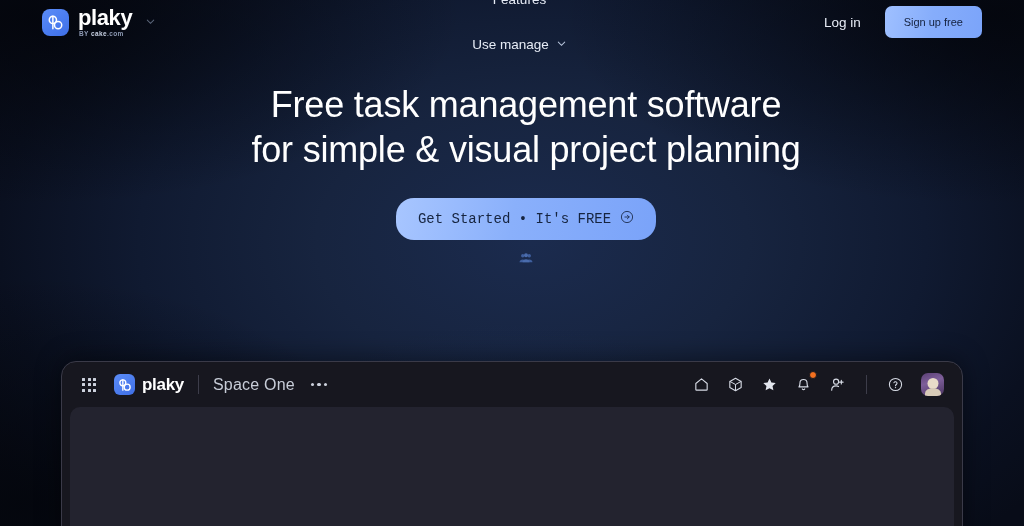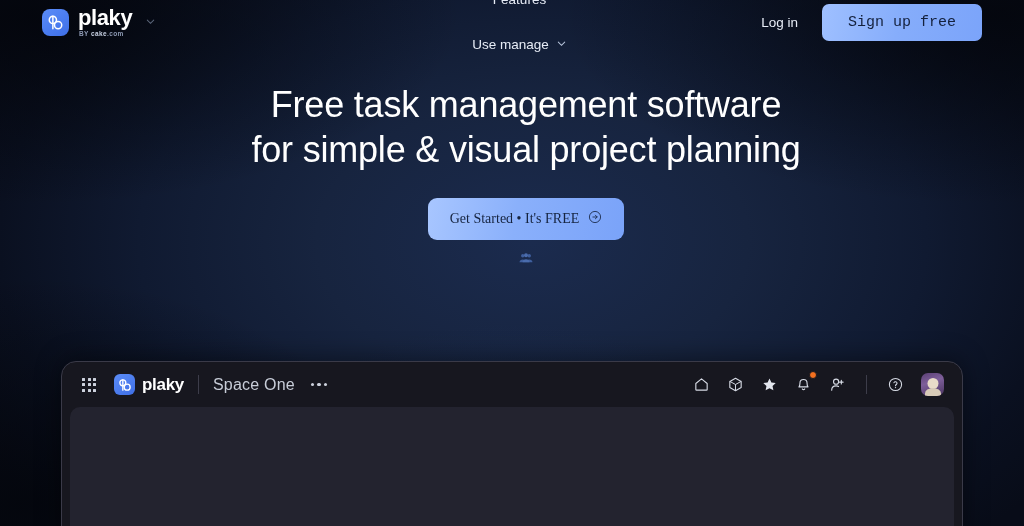--- a/index.html
+++ b/index.html
@@ -61,42 +61,42 @@
   .nav-link {
     font-size:13.5px; color:#e7ecf6; cursor:pointer;
     display:flex; align-items:center; gap:7px;
   }
   .nav-right {
     margin-left:auto; display:flex; align-items:center; gap:24px;
     position:relative; z-index:3;justify-content:flex-end;
   }
   .login { font-size:13.5px; color:#e7ecf6; cursor:pointer; }
   .signup {
-    font-size:15px; color:#14213d; font-weight:400;
+    font-size:11px; color:#14213d; font-weight:400;
     background:linear-gradient(100deg,#9fc0ff 0%,#86adfb 48%,#7ba4fa 100%);
-    border:none; border-radius:7px; padding:10px 26px; cursor:pointer;
-    font-family:Liberation Mono, monospace; white-space:nowrap;
+    border:none; border-radius:7px; padding:10px 19px; cursor:pointer;
+    font-family:Liberation Sans, sans-serif; white-space:nowrap;
   }
 
   
   .hero { text-align:center; padding-top:38px;padding-left:28px; }
   h1 {
     font-size:36px; font-weight:400; color:#fff;
     line-height:1.25; letter-spacing:-.2px;
   }
   .sub {
     margin-top:25px; font-size:14.5px; color:#c5cfe2;
     line-height:1.72; max-width:540px; margin-left:auto; margin-right:auto;
   }
   .cta-wrap { margin-top:26px; }
   .cta {
     display:inline-flex; align-items:center; gap:9px;
-    font-size:14px; color:#16243f; font-family:Liberation Serif, serif;
+    font-size:14px; color:#16243f; font-family:Liberation Mono, monospace;
     background:linear-gradient(100deg,#a8c6ff 0%,#8ab0fb 45%,#7aa3f9 100%);
-    border:none; border-radius:9px; padding:12px 22px; cursor:pointer;
+    border:none; border-radius:18px; padding:12px 22px; cursor:pointer;
   }
   .users {
     margin-top:12px; display:flex; align-items:center; justify-content:center;
     gap:7px; font-size:11.5px; color:#3f5f9e;
   }
 
   
   .app {
     position:absolute; left:61px; right:61px; top:361px; bottom:-60px;
     background:#17171f;

